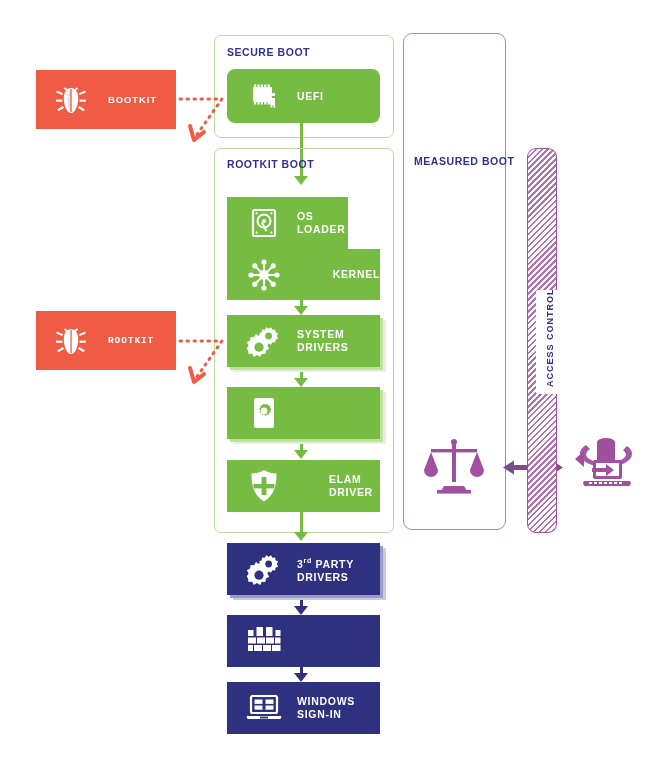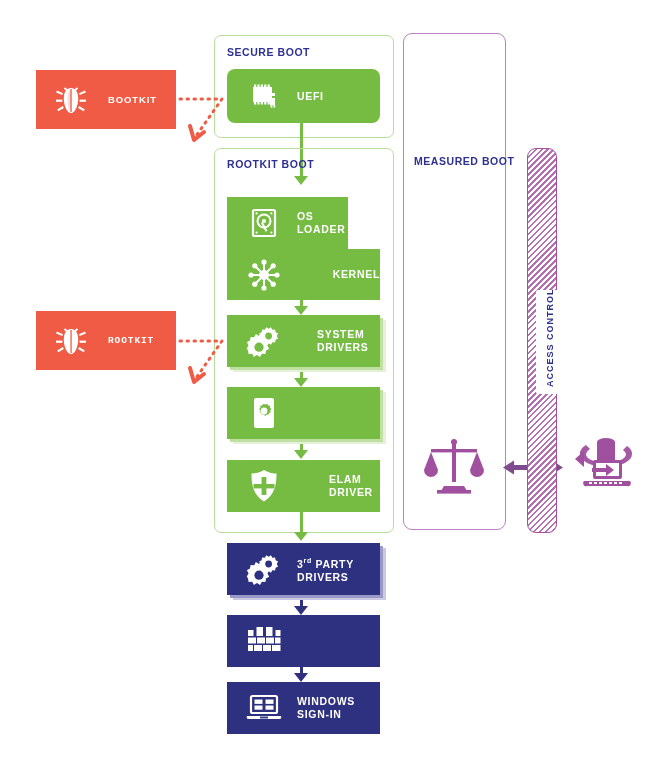--- a/index.html
+++ b/index.html
@@ -206,21 +206,21 @@
     </svg>
   </span>
   <span class="label">KERNEL</span>
 </div>
 
 <div class="v-line" style="left:300px;top:300px;height:8px;"></div>
 <div class="arrow-head arrow-green" style="left:294px;top:306px;"></div>
 
 <div class="stack-l2" style="left:233px;top:320px;width:153px;height:52px;background:#e4f0d7;"></div>
 <div class="stack-l1" style="left:230px;top:318px;width:153px;height:52px;background:#bfe0a0;"></div>
-<div class="step green" style="left:227px;top:315px;width:153px;height:52px;gap:20px;">
+<div class="step green" style="left:227px;top:315px;width:153px;height:52px;">
   <span class="icon">
     <svg width="38" height="36" viewBox="0 0 38 36">
       <g fill="#ffffff">
         <path d="M26 4.2l1.3 2.5 2.8-.2.5 2.8 2.5 1.3-1.4 2.4 1.4 2.4-2.5 1.3-.5 2.8-2.8-.2L26 21.8l-2.4-1.5-2.4 1.5-1.3-2.5-2.8.2-.5-2.8-2.5-1.3 1.4-2.4-1.4-2.4 2.5-1.3.5-2.8 2.8.2L21.2 4.2l2.4 1.5z"></path>
         <circle cx="23.6" cy="13" r="3.4" fill="#76bc43"></circle>
         <path d="M12.5 12.5l1.7 3.2 3.6-.3.6 3.6 3.2 1.7-1.8 3.1 1.8 3.1-3.2 1.7-.6 3.6-3.6-.3-1.7 3.2-3.1-1.9-3.1 1.9-1.7-3.2-3.6.3-.6-3.6L-.8 26.6l1.8-3.1-1.8-3.1 3.2-1.7.6-3.6 3.6.3 1.7-3.2 3.1 1.9z" transform="translate(2.6,-1.2)"></path>
         <circle cx="14" cy="24.2" r="4.6" fill="#76bc43"></circle>
       </g>
     </svg>
   </span>

